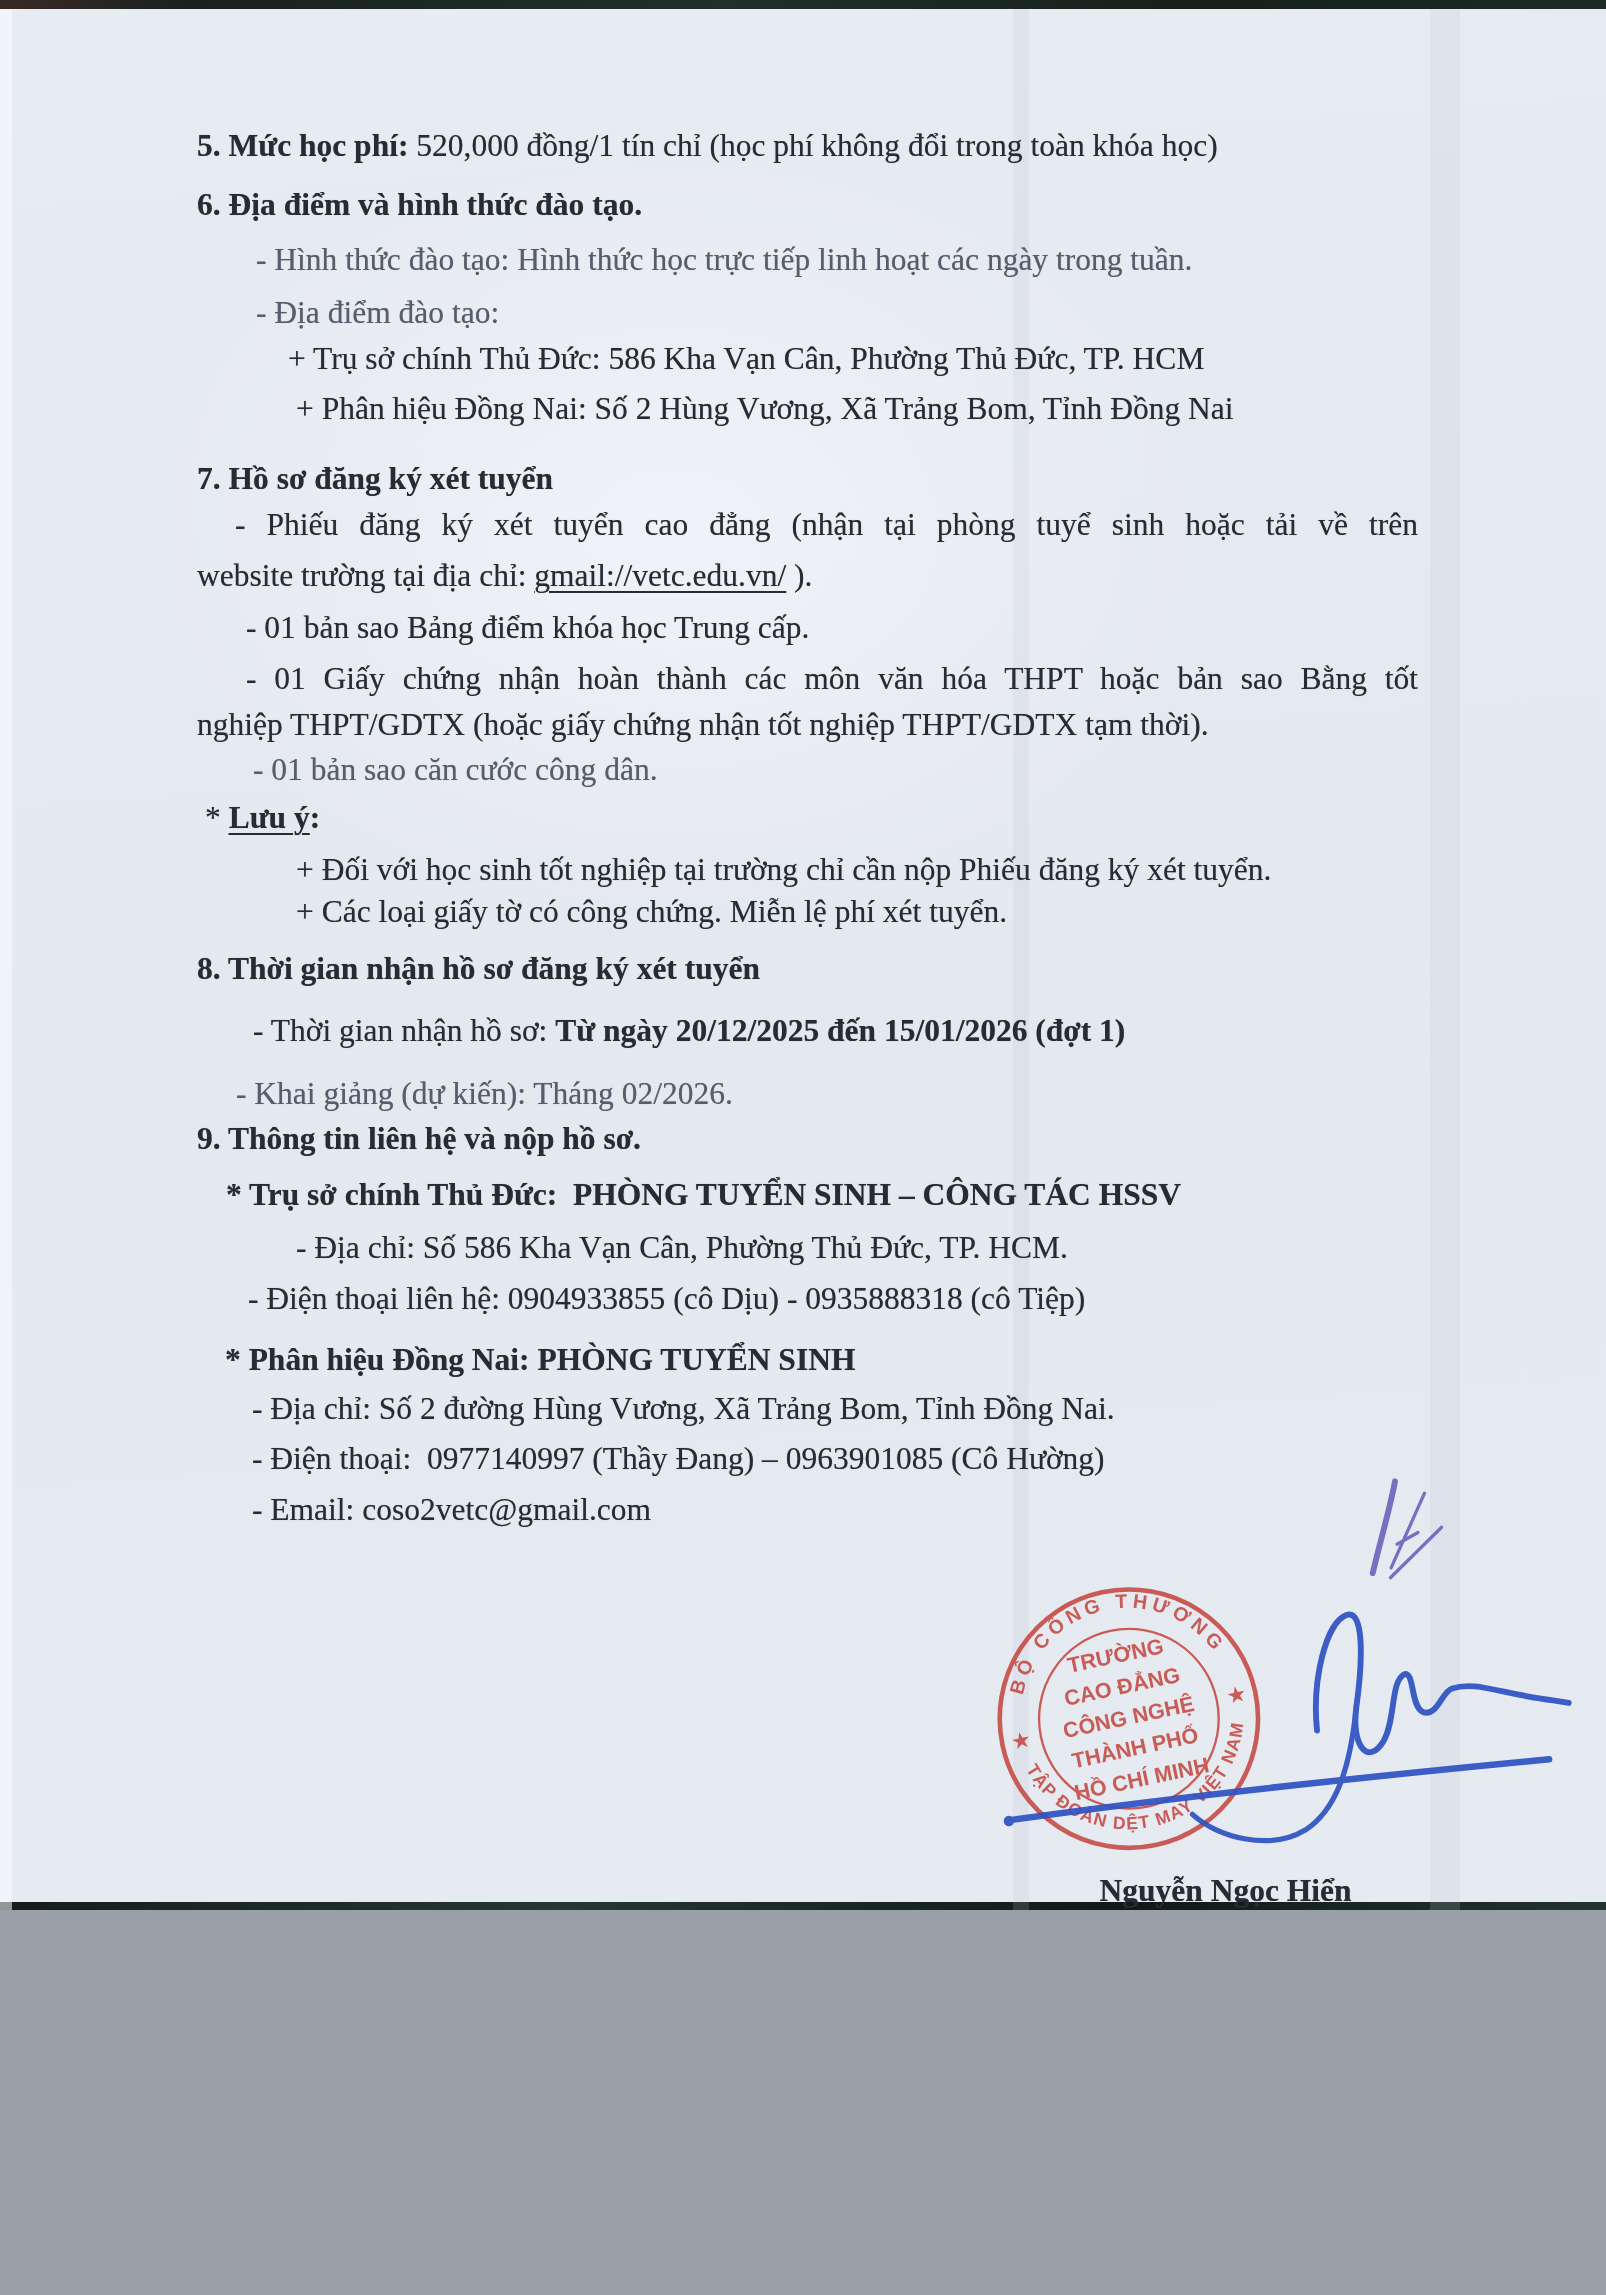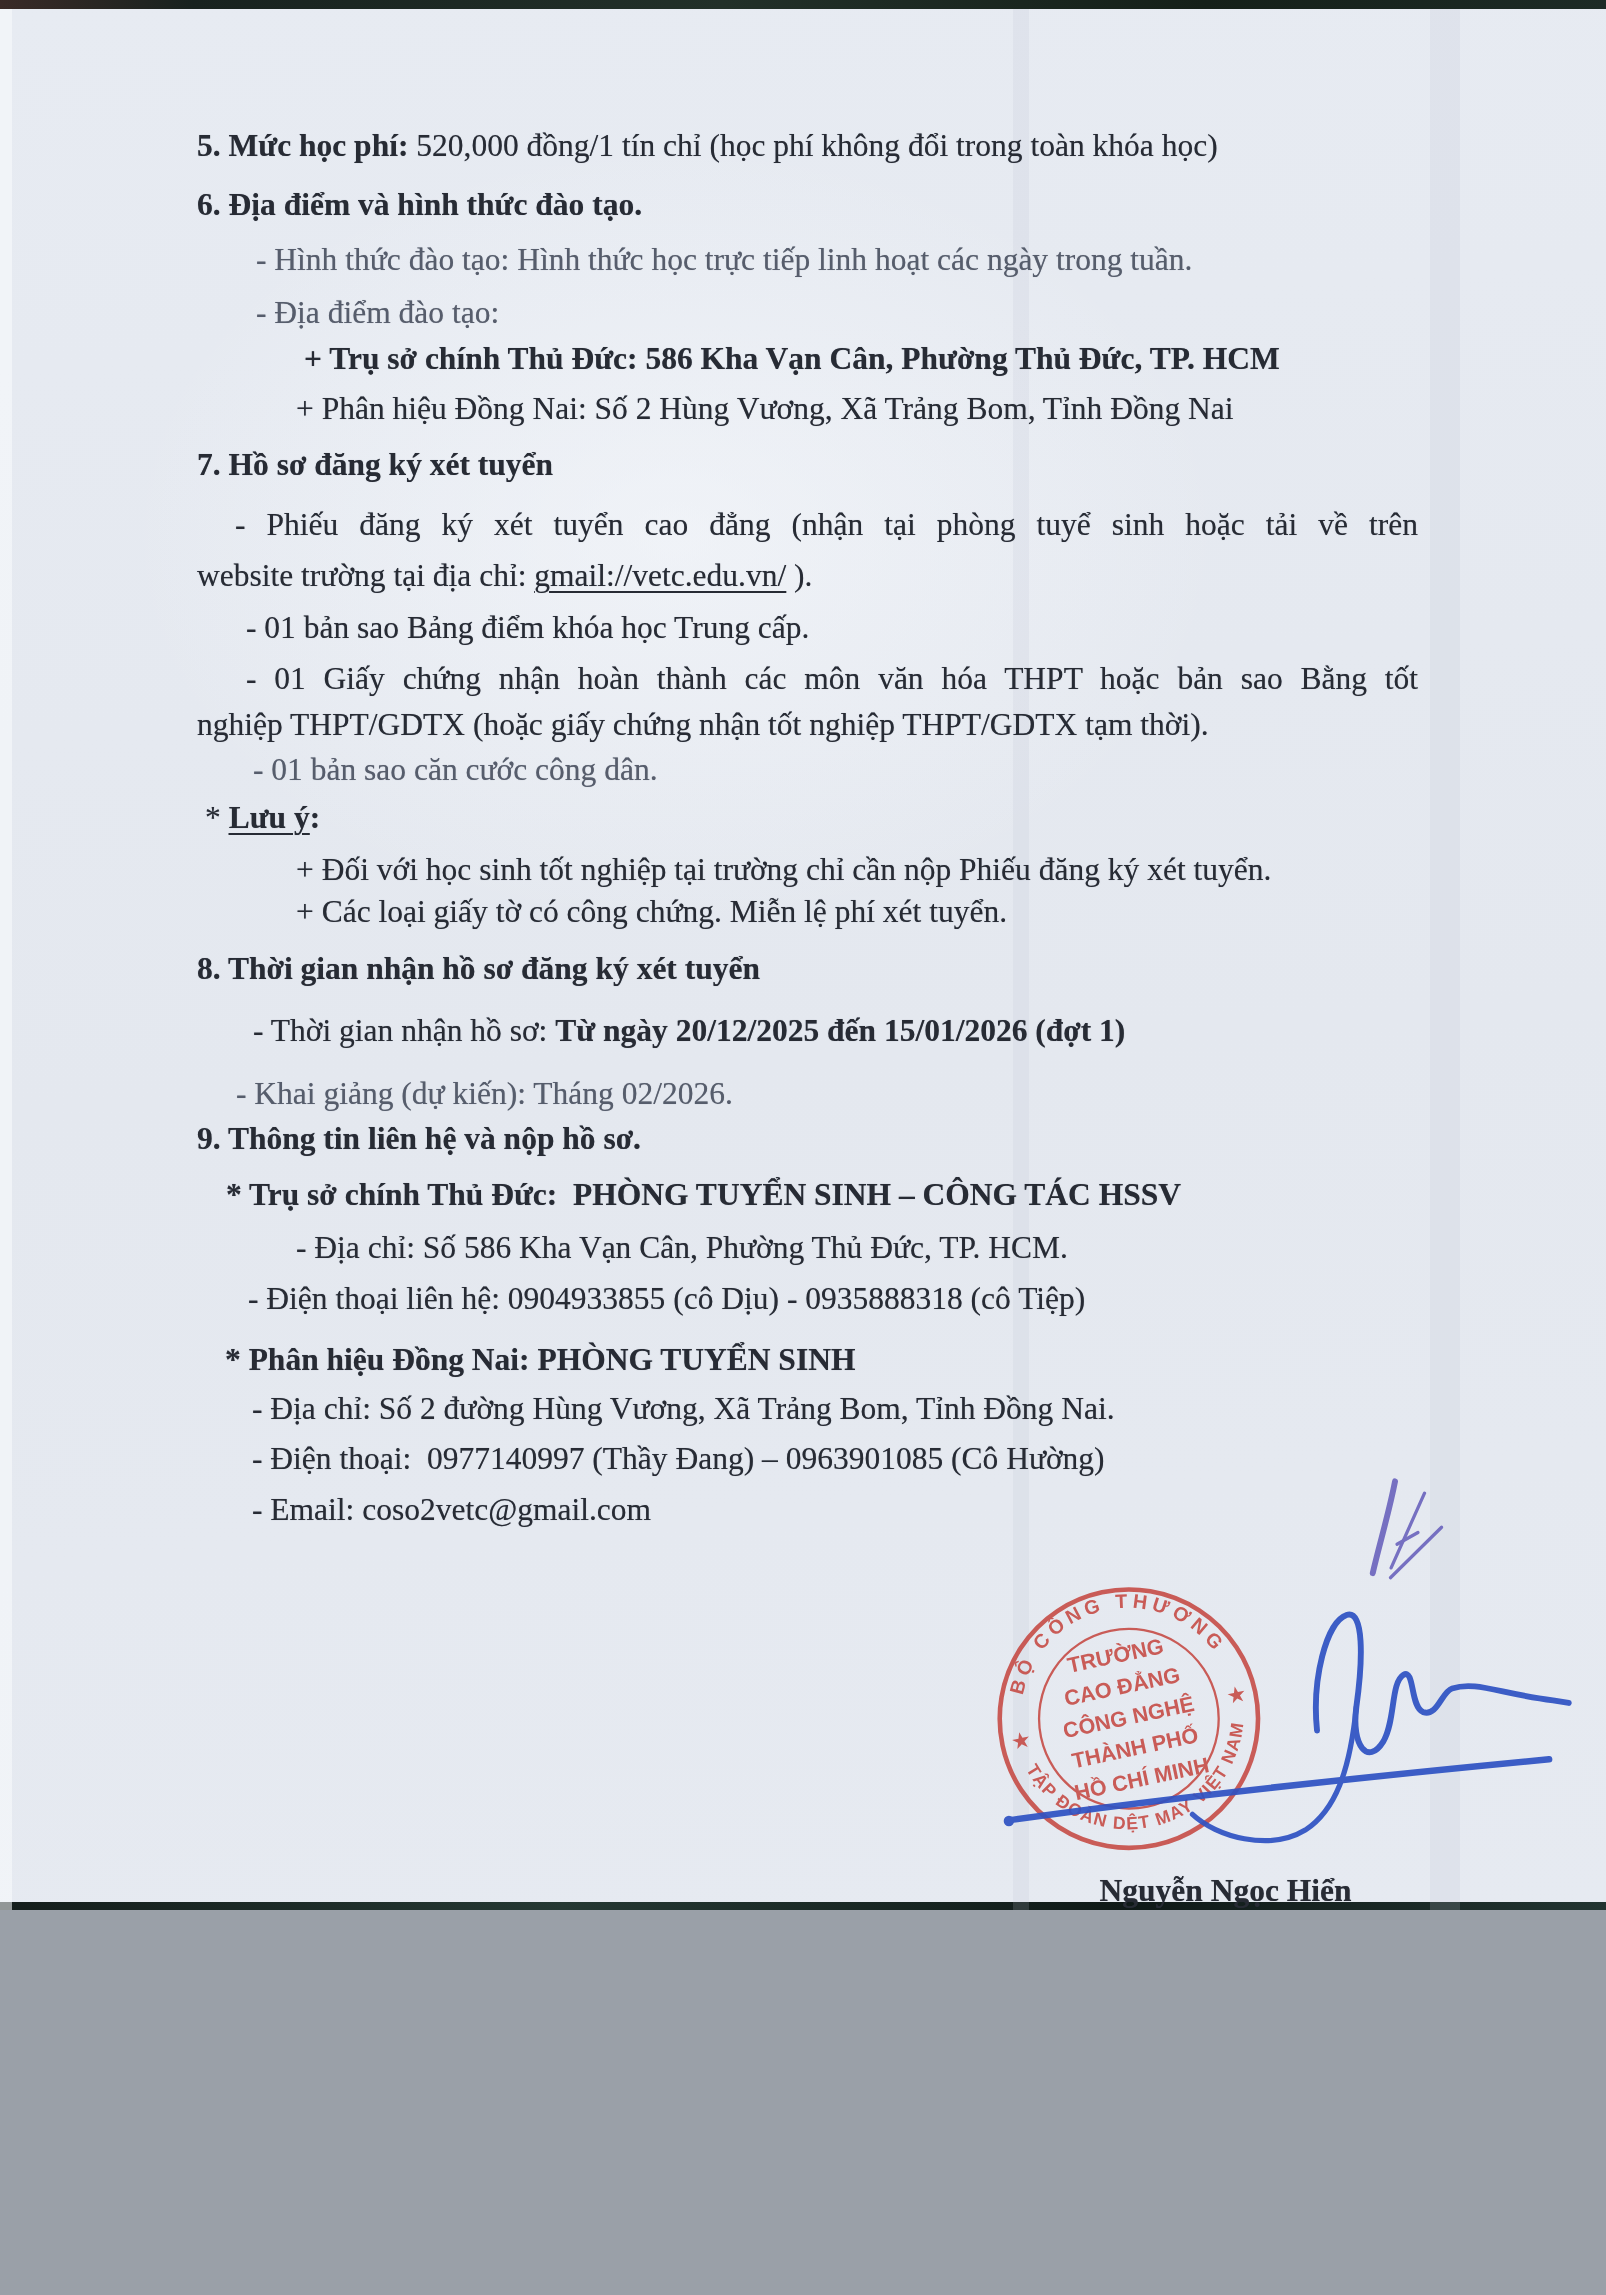--- a/index.html
+++ b/index.html
@@ -38,23 +38,23 @@
   <div class="band bottom"></div>
   <div class="edge-left"></div>
   <div class="streak" style="left:1430px;width:29.5px;"></div>
   <div class="streak" style="left:1013px;width:16.4px;"></div>
 
   <div id="doc">
       <div class="line" style="left: 197px; top: 127px;"><span class="b ">5. Mức học phí: </span><span class="">520,000 đồng/1 tín chỉ (học phí không đổi trong toàn khóa học)</span></div>
       <div class="line" style="left: 197px; top: 186px;"><span class="b ">6. Địa điểm và hình thức đào tạo.</span></div>
       <div class="line faded" style="left: 256px; top: 241px;"><span class="">- Hình thức đào tạo: Hình thức học trực tiếp linh hoạt các ngày trong tuần.</span></div>
       <div class="line faded" style="left: 256px; top: 294px;"><span class="">- Địa điểm đào tạo:</span></div>
-      <div class="line" style="left: 304px; top: 340px; font-weight: bold;"><span class="">+ Trụ sở chính Thủ Đức: 586 Kha Vạn Cân, Phường Thủ Đức, TP. HCM</span></div>
+      <div class="line" style="left: 288px; top: 340px;"><span class="">+ Trụ sở chính Thủ Đức: 586 Kha Vạn Cân, Phường Thủ Đức, TP. HCM</span></div>
       <div class="line" style="left: 296px; top: 390px;"><span class="">+ Phân hiệu Đồng Nai: Số 2 Hùng Vương, Xã Trảng Bom, Tỉnh Đồng Nai</span></div>
-      <div class="line" style="left: 197px; top: 446px; text-align: right;"><span class="b ">7. Hồ sơ đăng ký xét tuyển</span></div>
+      <div class="line" style="left: 197px; top: 460px; text-align: right;"><span class="b ">7. Hồ sơ đăng ký xét tuyển</span></div>
       <div class="line just" style="left: 235px; top: 506px; width: 1183px;"><span class="">- Phiếu đăng ký xét tuyển cao đẳng (nhận tại phòng tuyể sinh hoặc tải về trên</span></div>
       <div class="line" style="left: 197px; top: 557px;"><span class="">website trường tại địa chỉ: </span><span class="u">gmail://vetc.edu.vn/</span><span class=""> ).</span></div>
       <div class="line" style="left: 246px; top: 609px;"><span class="">- 01 bản sao Bảng điểm khóa học Trung cấp.</span></div>
       <div class="line just" style="left: 246px; top: 660px; width: 1172px;"><span class="">- 01 Giấy chứng nhận hoàn thành các môn văn hóa THPT hoặc bản sao Bằng tốt</span></div>
       <div class="line" style="left: 197px; top: 706px;"><span class="">nghiệp THPT/GDTX (hoặc giấy chứng nhận tốt nghiệp THPT/GDTX tạm thời).</span></div>
       <div class="line faded" style="left: 253px; top: 751px;"><span class="">- 01 bản sao căn cước công dân.</span></div>
       <div class="line" style="left: 205px; top: 799px;"><span class="">* </span><span class="b u">Lưu ý</span><span class="b ">:</span></div>
       <div class="line" style="left: 296px; top: 851px;"><span class="">+ Đối với học sinh tốt nghiệp tại trường chỉ cần nộp Phiếu đăng ký xét tuyển.</span></div>
       <div class="line" style="left: 296px; top: 893px;"><span class="">+ Các loại giấy tờ có công chứng. Miễn lệ phí xét tuyển.</span></div>
       <div class="line" style="left: 197px; top: 950px;"><span class="b ">8. Thời gian nhận hồ sơ đăng ký xét tuyển</span></div>

